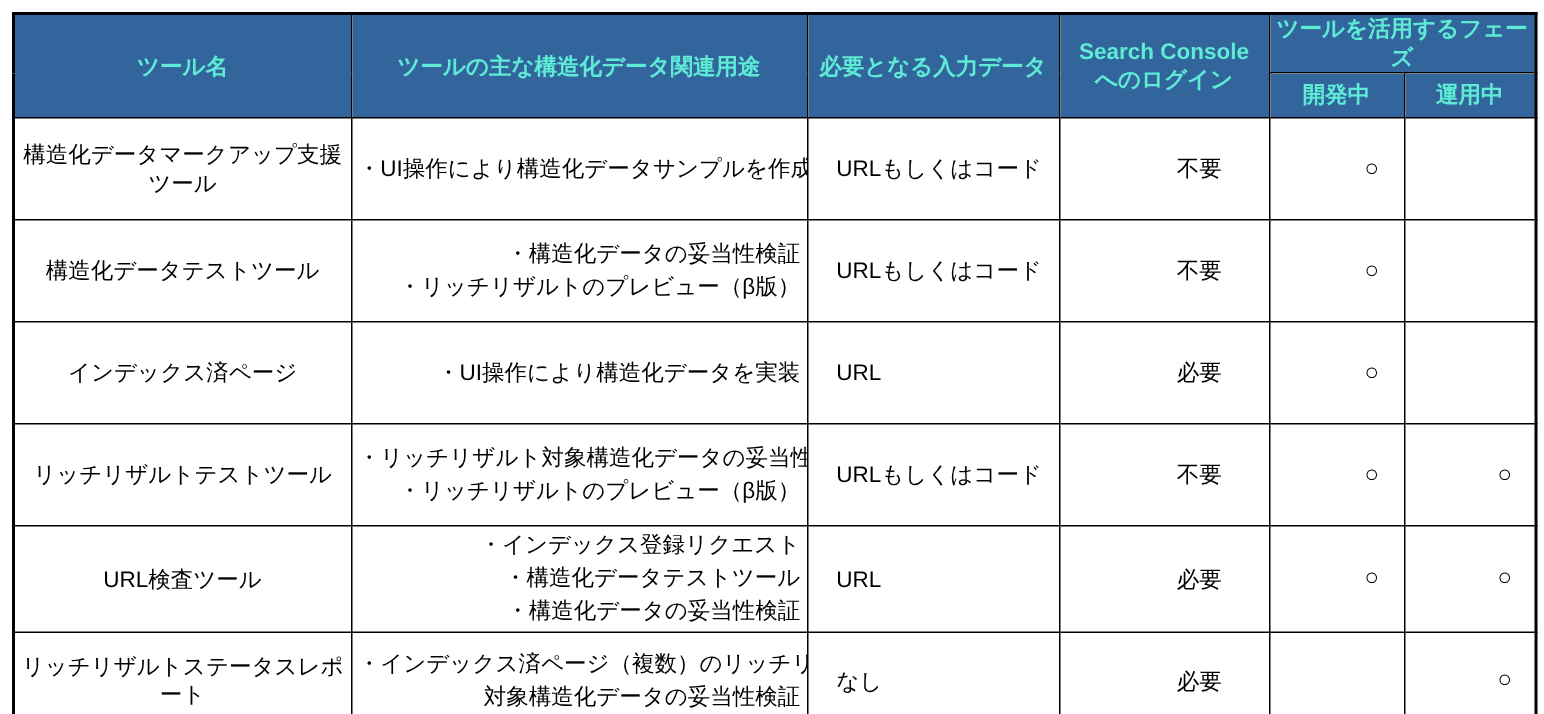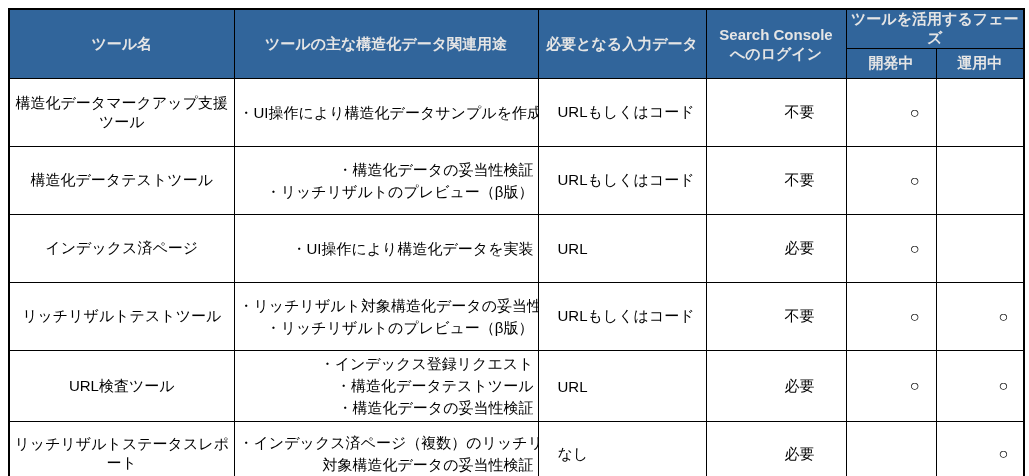--- a/index.html
+++ b/index.html
@@ -22,21 +22,21 @@
     width: 1015px;
     border: 2px solid #000000;
   }
   .tool-table th, .tool-table td {
     border: 1px solid #000000;
     box-sizing: border-box;
     overflow: hidden;
   }
   .tool-table thead th {
     background: #31659B;
-    color: #e5e5e5;
+    color: #5eead4;
     font-weight: bold;
     font-size: 15px;
     text-align: center;
     vertical-align: middle;
     padding: 0 2px;
   }
   tr.hdr-group-row { height: 29px; }
   tr.hdr-sub-row   { height: 30px; }
   .login-hdr .line { line-height: 19px; }
   tbody tr { height: 68px; }

